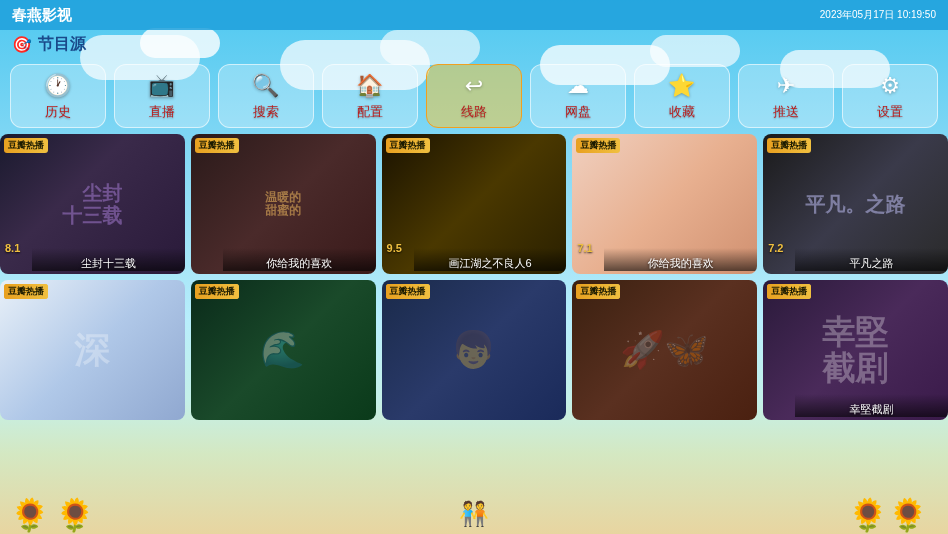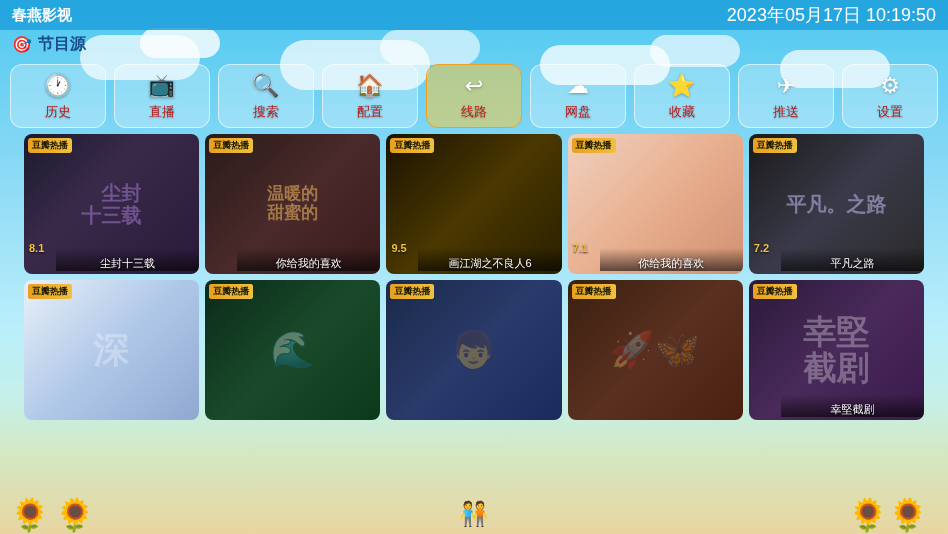--- a/index.html
+++ b/index.html
@@ -41,21 +41,21 @@
     }
 
     .app-title {
       color: #fff;
       font-size: 15px;
       font-weight: bold;
     }
 
     .datetime {
       color: #fff;
-      font-size: 18px;
+      font-size: 10px;
     }
 
     
     .section-header {
       position: relative;
       z-index: 10;
       display: flex;
       align-items: center;
       padding: 4px 12px;
       height: 28px;
@@ -116,21 +116,21 @@
       color: #b91c1c;
       font-size: 13px;
       text-shadow: 0 1px 2px rgba(0,0,0,0.3);
       font-weight: 500;
     }
 
     
     .content-section {
       position: relative;
       z-index: 10;
-      padding: 0 24px;
+      padding: 0 0;
     }
 
     .cards-row {
       display: flex;
       gap: 6px;
       margin-bottom: 6px;
     }
 
     .card {
       flex: 1;
@@ -205,21 +205,21 @@
 
     .card-main-text {
       color: rgba(255,255,255,0.15);
       font-size: 28px;
       font-weight: 900;
       text-align: right;
       line-height: 1.1;
     }
 
     .card-1 .card-main-text { color: rgba(200,150,255,0.4); font-size: 20px; }
-    .card-2 .card-main-text { color: rgba(255,200,100,0.5); font-size: 17px; }
+    .card-2 .card-main-text { color: rgba(255,200,100,0.5); font-size: 12px; }
     .card-5 .card-main-text { color: rgba(200,200,255,0.5); font-size: 20px; }
 
     
     .bottom-decoration {
       position: absolute;
       bottom: 0;
       left: 0; right: 0;
       height: 40px;
       z-index: 5;
       pointer-events: none;

